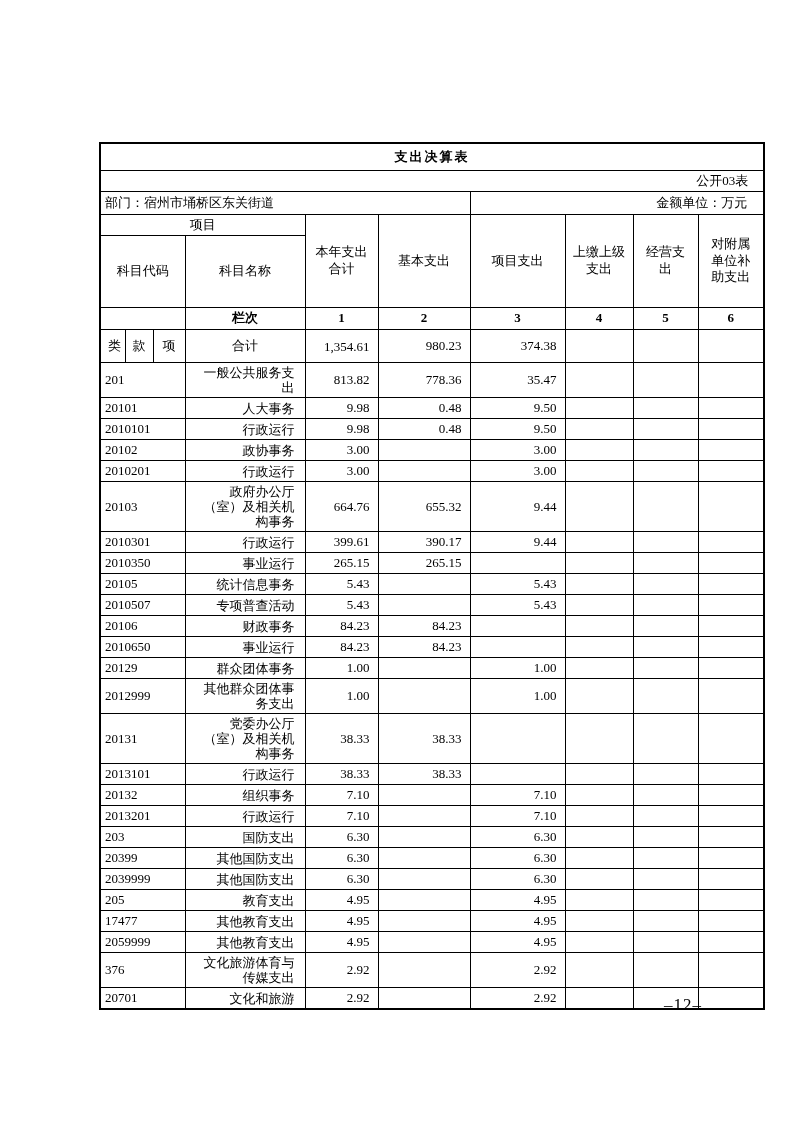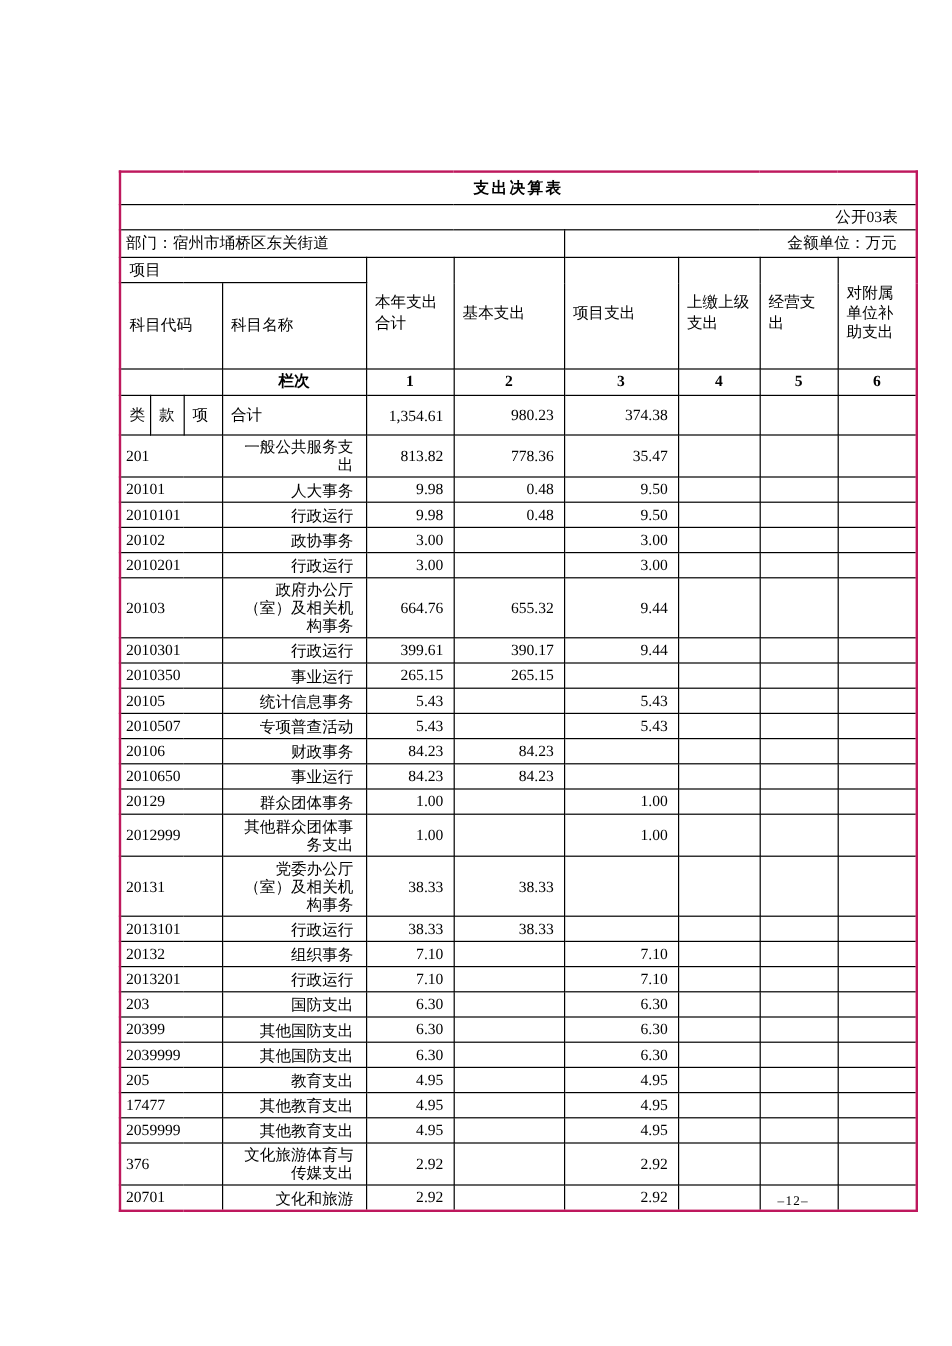--- a/index.html
+++ b/index.html
@@ -13,21 +13,21 @@
     color: #000000;
     overflow: hidden;
   }
   table.main {
     position: absolute;
     left: 99px;
     top: 142px;
     width: 664px;
     border-collapse: collapse;
     table-layout: fixed;
-    border: 2px solid #be185d;
+    border: 2px solid #000000;
   }
   table.main td {
     border: 1px solid #000000;
     vertical-align: middle;
     font-size: 13px;
     color: #000000;
     padding: 0;
     overflow: hidden;
   }
   .title-cell {
@@ -48,20 +48,21 @@
     font-size: 12px;
     text-align: left;
     padding: 2px 4px !important;
   }
   .dept-right {
     font-size: 12px;
     text-align: right;
     padding: 2px 16px !important;
   }
   .hdr {
+    text-align: center;
     padding: 2px 7px !important;
     line-height: 1.3;
   }
   tr.row-project-hdr { height: 20px; }
   tr.row-subject-hdr { height: 72px; }
   tr.lanci-row { height: 18px; font-weight: bold; }
   tr.lanci-row td { text-align: center; }
   tr.total-row { height: 33px; }
   tr.total-row .num-cell { font-weight: normal; }
   tr.data-row { height: 21px; }
@@ -79,22 +80,22 @@
     padding: 2px 8px 2px 2px !important;
   }
   .grand-total {
     word-break: break-all;
     padding-left: 18px !important;
     line-height: 15px;
   }
   .page-number {
     position: absolute;
     top: 995px;
-    left: 648px;
-    font-size: 11px;
+    left: 664px;
+    font-size: 17px;
     letter-spacing: 1px;
   }
 </style>
 </head>
 <body>
 
 <div class="page">
 
   <table class="main">
     <colgroup>

